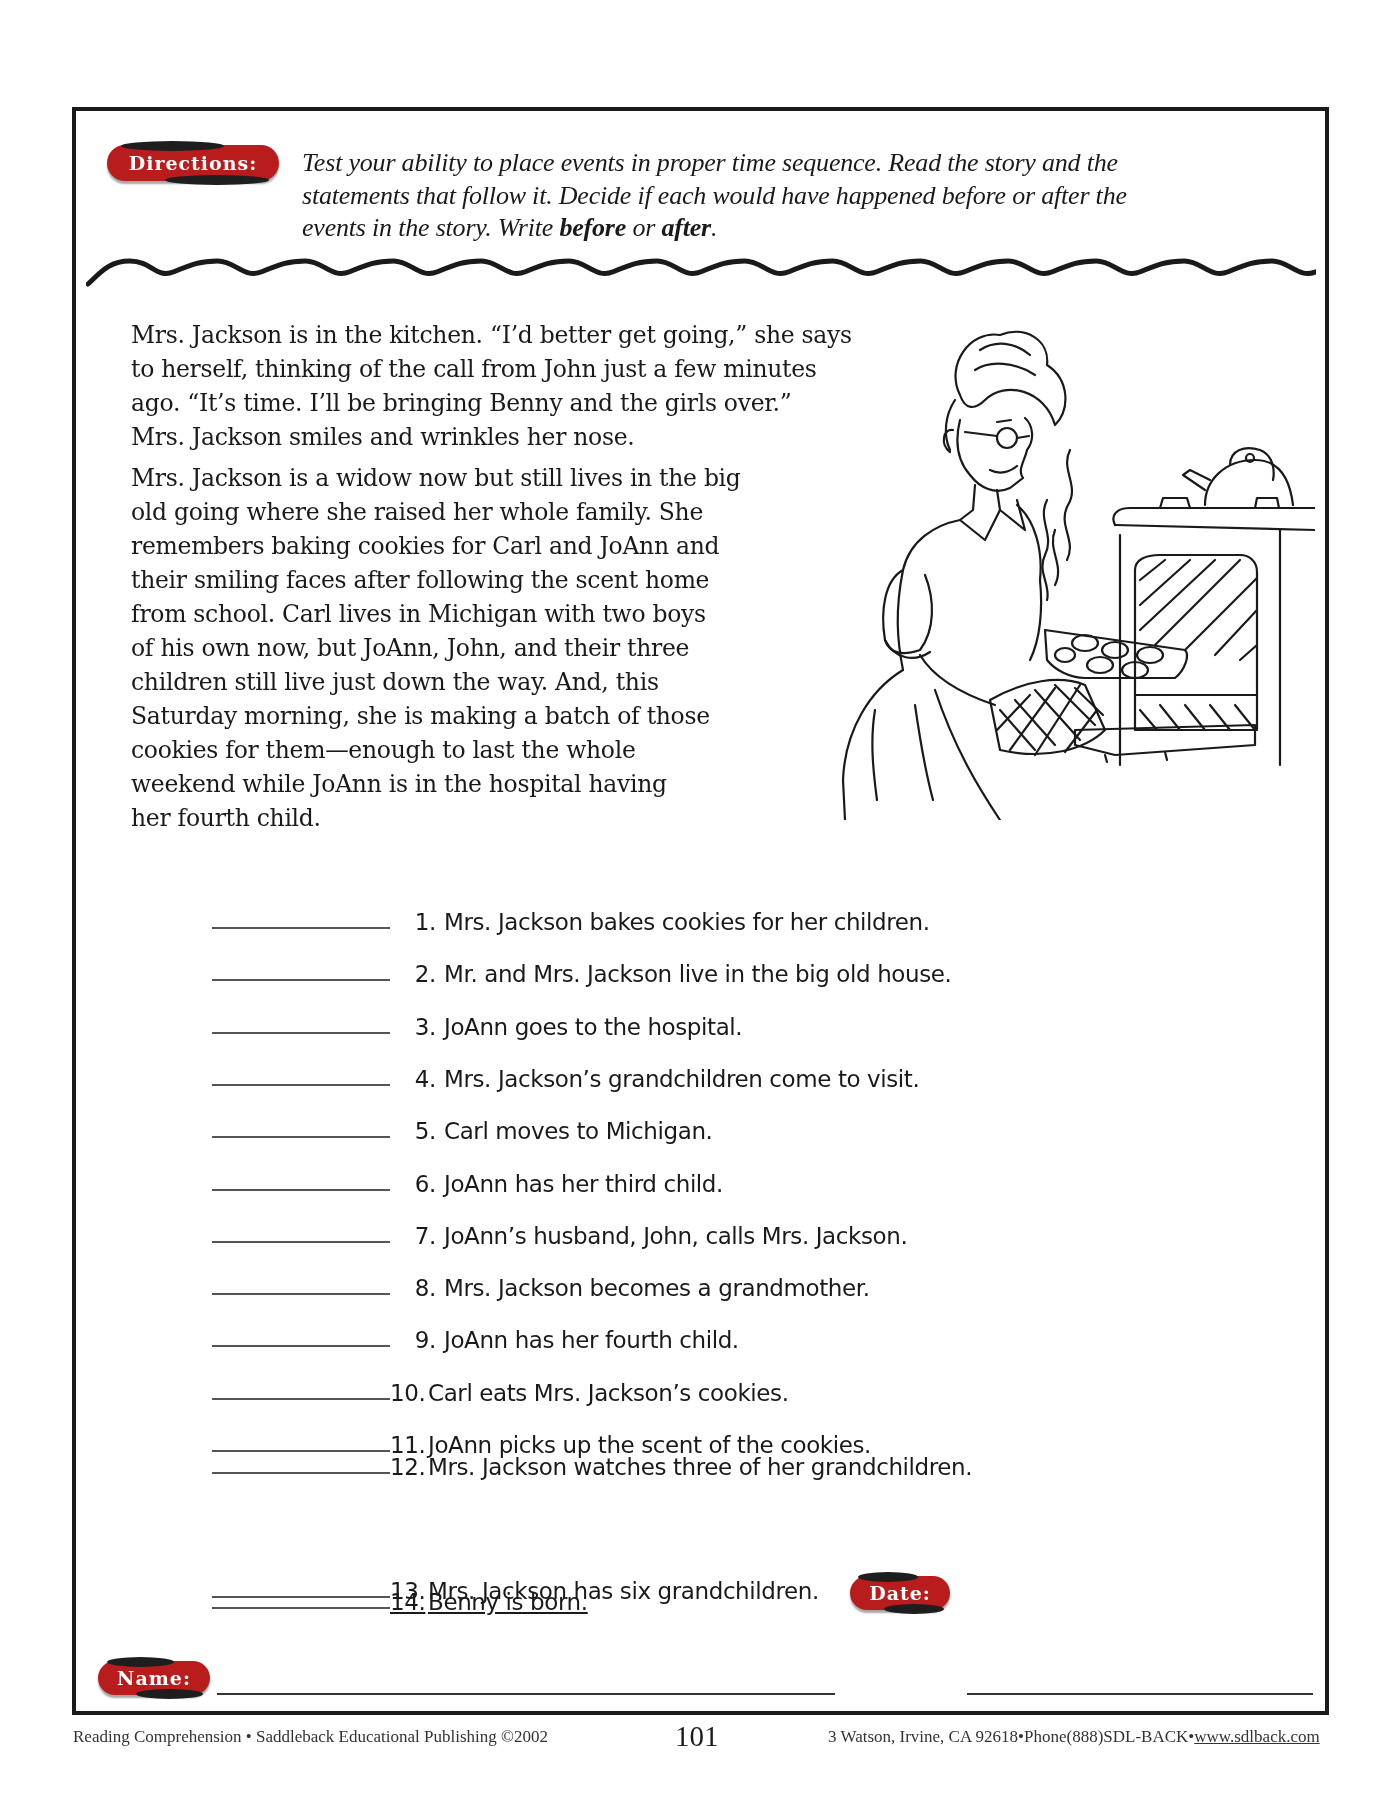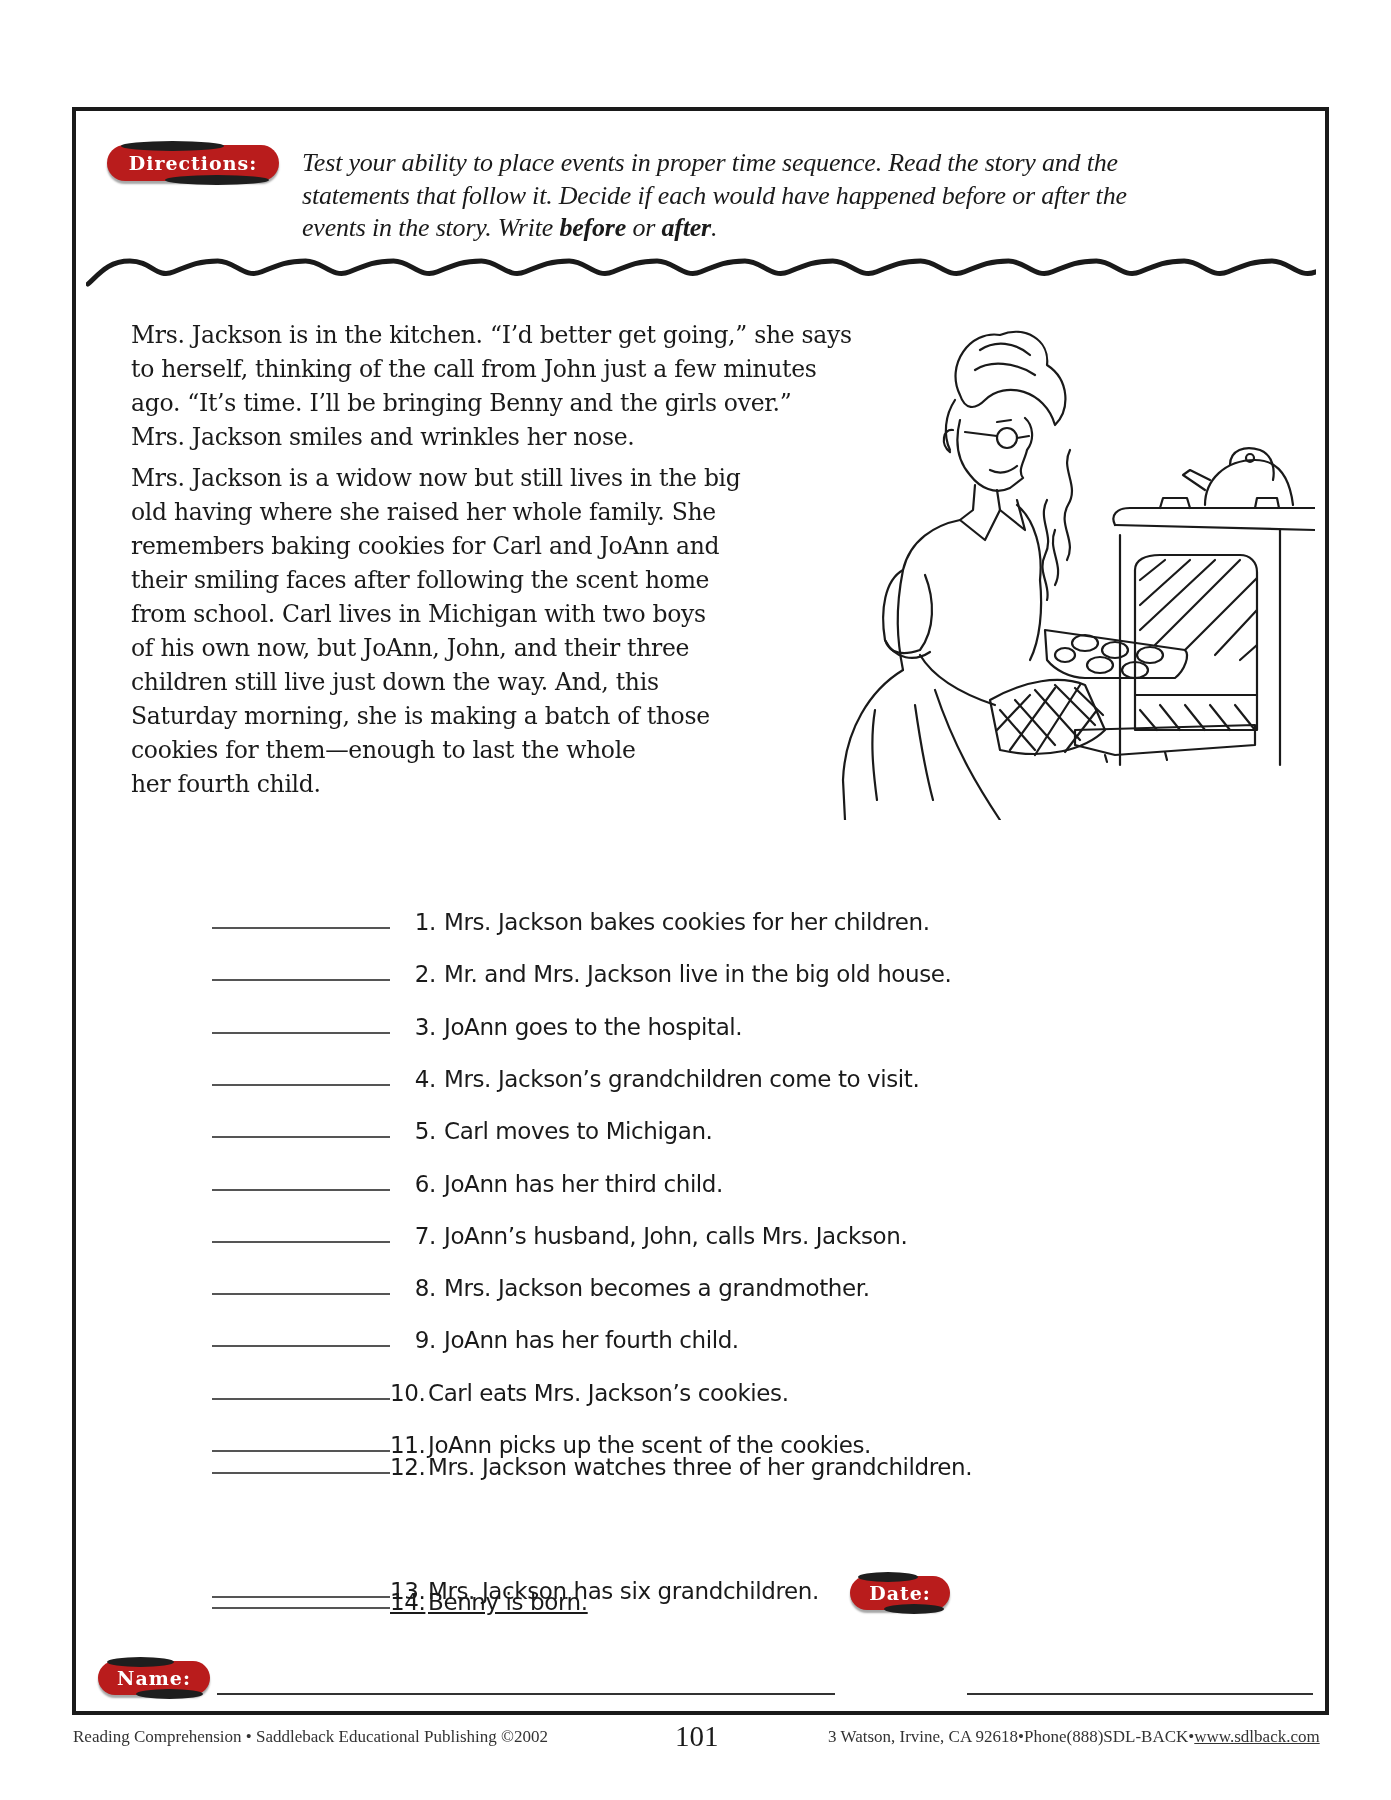--- a/index.html
+++ b/index.html
@@ -92,28 +92,29 @@
 </svg>
 
 <div class="story story-p1" id="story-p1">
     <div class="line">Mrs. Jackson is in the kitchen. “I’d better get going,” she says</div>
     <div class="line">to herself, thinking of the call from John just a few minutes</div>
     <div class="line">ago. “It’s time. I’ll be bringing Benny and the girls over.”</div>
     <div class="line">Mrs. Jackson smiles and wrinkles her nose.</div>
   </div>
 <div class="story story-p2" id="story-p2">
     <div class="line">Mrs. Jackson is a widow now but still lives in the big</div>
-    <div class="line">old having where she raised her whole family. She</div>
+    <div class="line">old going where she raised her whole family. She</div>
     <div class="line">remembers baking cookies for Carl and JoAnn and</div>
     <div class="line">their smiling faces after following the scent home</div>
     <div class="line">from school. Carl lives in Michigan with two boys</div>
     <div class="line">of his own now, but JoAnn, John, and their three</div>
     <div class="line">children still live just down the way. And, this</div>
     <div class="line">Saturday morning, she is making a batch of those</div>
     <div class="line">cookies for them—enough to last the whole</div>
+    <div class="line">weekend while JoAnn is in the hospital having</div>
     <div class="line">her fourth child.</div>
   </div>
 
 <svg class="illustration" viewBox="0 0 530 510" fill="none" stroke="#1a1a1a" stroke-width="2.2" stroke-linecap="round" stroke-linejoin="round">
 
   <g>
     <path d="M175 85 C160 55 185 20 215 25 C240 15 265 30 262 55 C285 70 285 100 270 115 C260 80 220 70 200 90 C190 100 180 100 175 85 Z"></path>
     <path d="M195 40 C210 30 230 32 245 45"></path>
     <path d="M190 60 C205 50 230 52 250 65"></path>
     <path d="M170 90 C160 105 158 125 165 140"></path>

